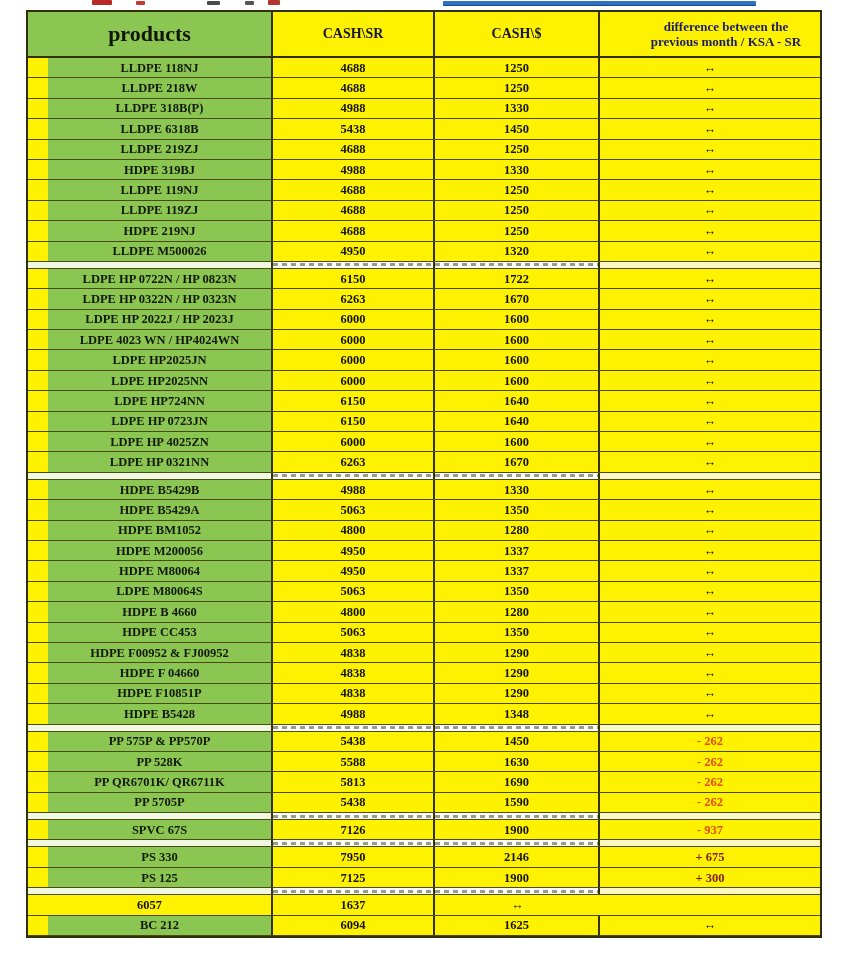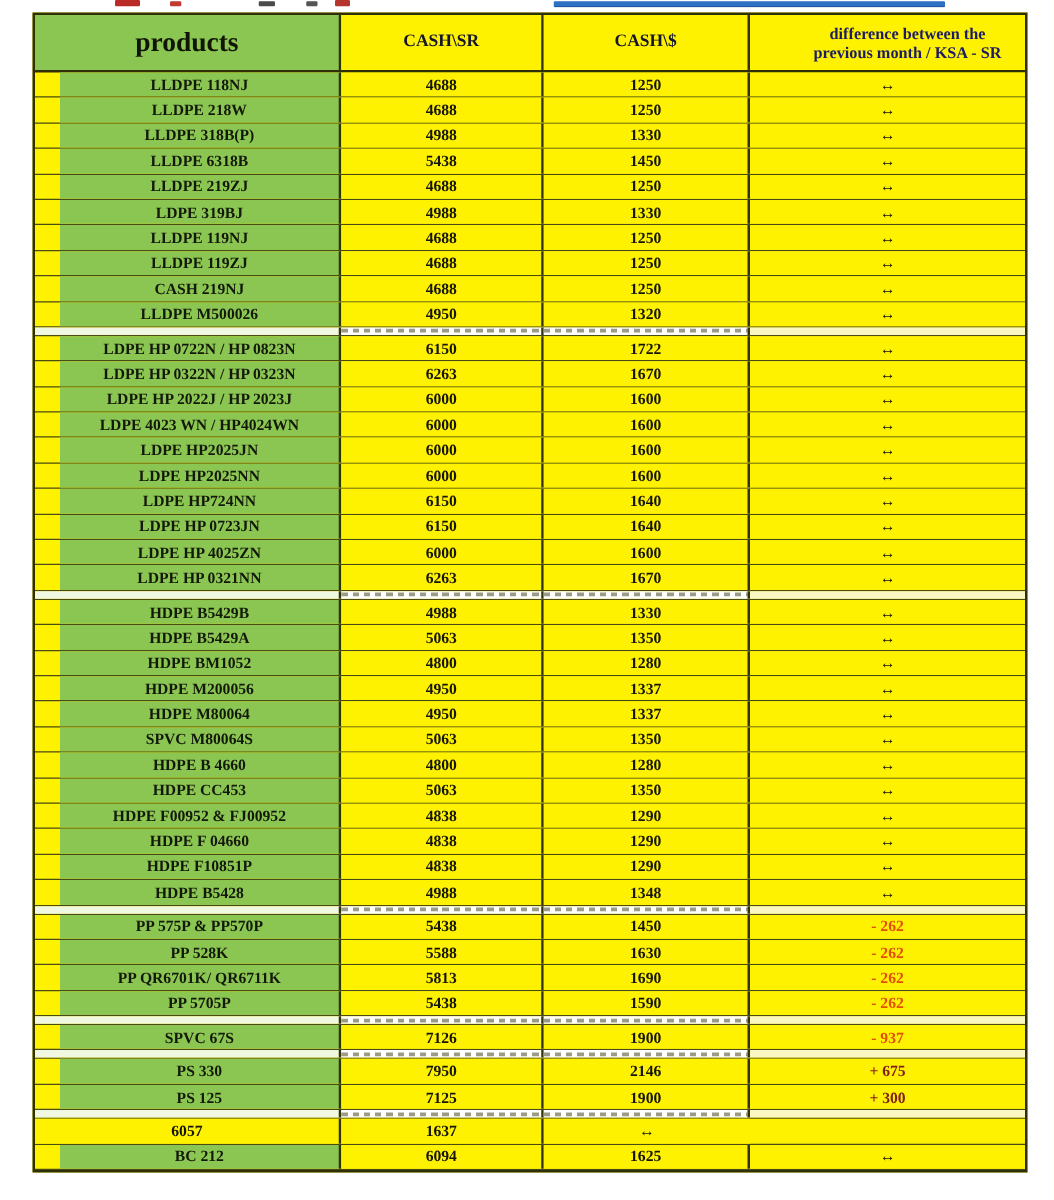--- a/index.html
+++ b/index.html
@@ -105,39 +105,39 @@
         <div class="cell-num">1450</div>
         <div class="cell-diff diff-neutral">↔</div>
       </div>
       <div class="trow data-row">
         <div class="cell-product">LLDPE 219ZJ</div>
         <div class="cell-num">4688</div>
         <div class="cell-num">1250</div>
         <div class="cell-diff diff-neutral">↔</div>
       </div>
       <div class="trow data-row">
-        <div class="cell-product">LDPE 319BJ</div>
+        <div class="cell-product">HDPE 319BJ</div>
         <div class="cell-num">4988</div>
         <div class="cell-num">1330</div>
         <div class="cell-diff diff-neutral">↔</div>
       </div>
       <div class="trow data-row">
         <div class="cell-product">LLDPE 119NJ</div>
         <div class="cell-num">4688</div>
         <div class="cell-num">1250</div>
         <div class="cell-diff diff-neutral">↔</div>
       </div>
       <div class="trow data-row">
         <div class="cell-product">LLDPE 119ZJ</div>
         <div class="cell-num">4688</div>
         <div class="cell-num">1250</div>
         <div class="cell-diff diff-neutral">↔</div>
       </div>
       <div class="trow data-row">
-        <div class="cell-product">CASH 219NJ</div>
+        <div class="cell-product">HDPE 219NJ</div>
         <div class="cell-num">4688</div>
         <div class="cell-num">1250</div>
         <div class="cell-diff diff-neutral">↔</div>
       </div>
       <div class="trow data-row">
         <div class="cell-product">LLDPE M500026</div>
         <div class="cell-num">4950</div>
         <div class="cell-num">1320</div>
         <div class="cell-diff diff-neutral">↔</div>
       </div>
@@ -237,21 +237,21 @@
         <div class="cell-num">1337</div>
         <div class="cell-diff diff-neutral">↔</div>
       </div>
       <div class="trow data-row">
         <div class="cell-product">HDPE M80064</div>
         <div class="cell-num">4950</div>
         <div class="cell-num">1337</div>
         <div class="cell-diff diff-neutral">↔</div>
       </div>
       <div class="trow data-row">
-        <div class="cell-product">SPVC M80064S</div>
+        <div class="cell-product">LDPE M80064S</div>
         <div class="cell-num">5063</div>
         <div class="cell-num">1350</div>
         <div class="cell-diff diff-neutral">↔</div>
       </div>
       <div class="trow data-row">
         <div class="cell-product">HDPE B 4660</div>
         <div class="cell-num">4800</div>
         <div class="cell-num">1280</div>
         <div class="cell-diff diff-neutral">↔</div>
       </div>

